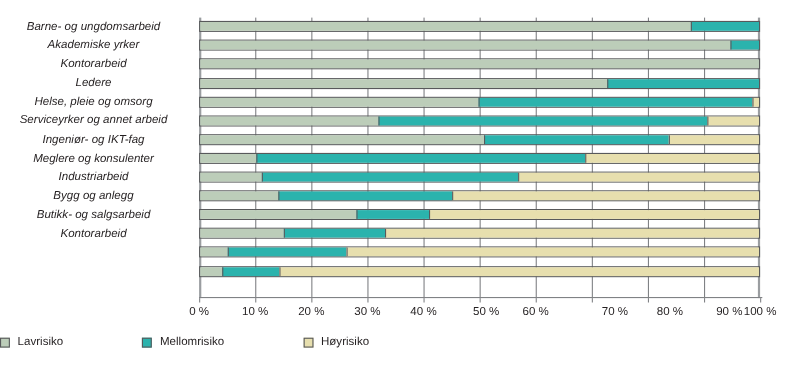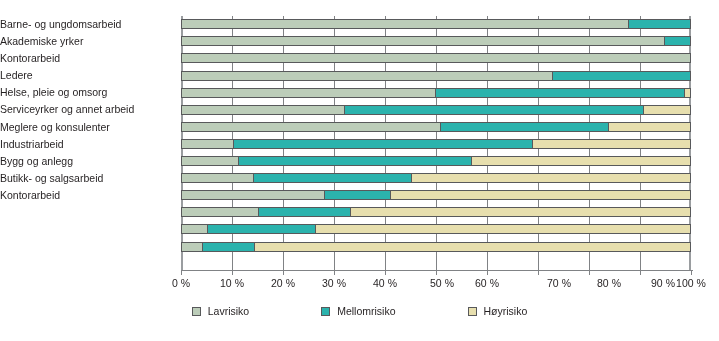--- a/index.html
+++ b/index.html
@@ -1,22 +1,22 @@
 <!DOCTYPE html>
 <html><head>
 <meta charset="utf-8">
 <style>
   html,body{margin:0;padding:0;background:#ffffff;}
   body{width:719px;height:341px;font-family:"Liberation Sans",sans-serif;color:#231f20;overflow:hidden;}
   #chart-root{position:relative;width:719px;height:341px;}
 
   
   #y-labels{position:absolute;left:0;top:16px;width:176px;}
-  .y-label{height:17.1px;line-height:17.1px;text-align:left;padding-right:6px;
-           font-size:10.5px;white-space:nowrap;color:#231f20;}
+  .y-label{height:17.1px;line-height:17.1px;text-align:center;padding-right:6px;
+           font-size:10.5px;white-space:nowrap;color:#231f20;font-style:italic;}
 
   
   #plot{position:absolute;left:181px;top:16px;width:510px;height:255px;}
   #grid{position:absolute;inset:0;}
   .gridline{position:absolute;top:0;bottom:0;width:1px;background:#808285;}
   .gridline.edge{background:#9a9da0;width:2px;}
   #bars{position:absolute;inset:0;}
   .bar-slot{height:17.1px;position:relative;}
   .bar{position:absolute;left:0;top:3.3px;height:10px;display:flex;
        border:1px solid #58595b;box-sizing:border-box;width:100%;}
@@ -28,39 +28,40 @@
 
   
   #x-axis{position:absolute;left:181px;top:271px;width:510px;height:30px;}
   .tick{position:absolute;top:0;width:1px;height:4px;background:#808285;}
   .xtick-label{position:absolute;top:6px;font-size:10.5px;transform:translateX(-50%);
                white-space:nowrap;color:#231f20;}
   #axis-line{position:absolute;left:181px;top:270px;width:512px;height:1px;background:#808285;}
 
   
   #legend{position:absolute;left:0;top:305px;width:719px;display:flex;
-          justify-content:center;gap:72px;}
+          justify-content:flex-start;gap:72px;}
   .legend-item{display:flex;align-items:center;gap:7px;font-size:10.5px;}
   .swatch{width:9px;height:9px;border:1px solid #58595b;box-sizing:border-box;}
   .swatch.low{background:#bccdb9;}
   .swatch.mid{background:#2bb3ad;}
   .swatch.high{background:#e7dfae;}
 </style>
 </head>
 <body>
 
 <div id="chart-root">
 
   <div id="y-labels">
       <div class="y-label">Barne- og ungdomsarbeid</div>
       <div class="y-label">Akademiske yrker</div>
       <div class="y-label">Kontorarbeid</div>
       <div class="y-label">Ledere</div>
       <div class="y-label">Helse, pleie og omsorg</div>
       <div class="y-label">Serviceyrker og annet arbeid</div>
+      <div class="y-label">Ingeniør- og IKT-fag</div>
       <div class="y-label">Meglere og konsulenter</div>
       <div class="y-label">Industriarbeid</div>
       <div class="y-label">Bygg og anlegg</div>
       <div class="y-label">Butikk- og salgsarbeid</div>
       <div class="y-label">Kontorarbeid</div>
     </div>
 
   <div id="plot">
     <div id="grid">
         <div class="gridline edge" style="left: 0px;"></div>

